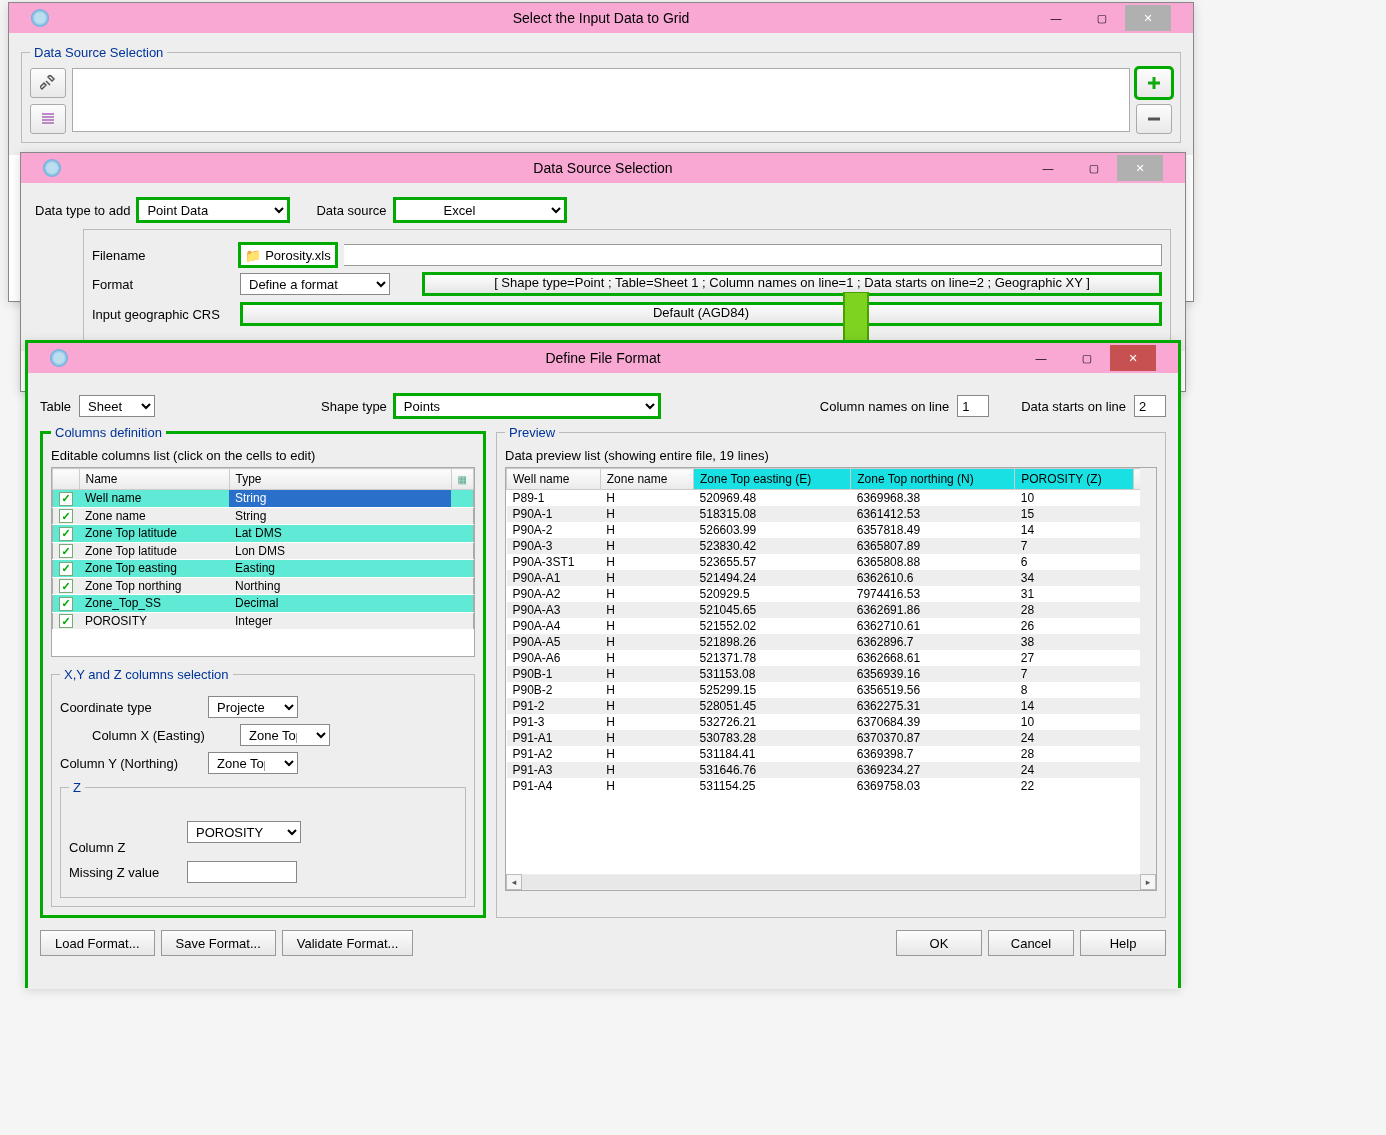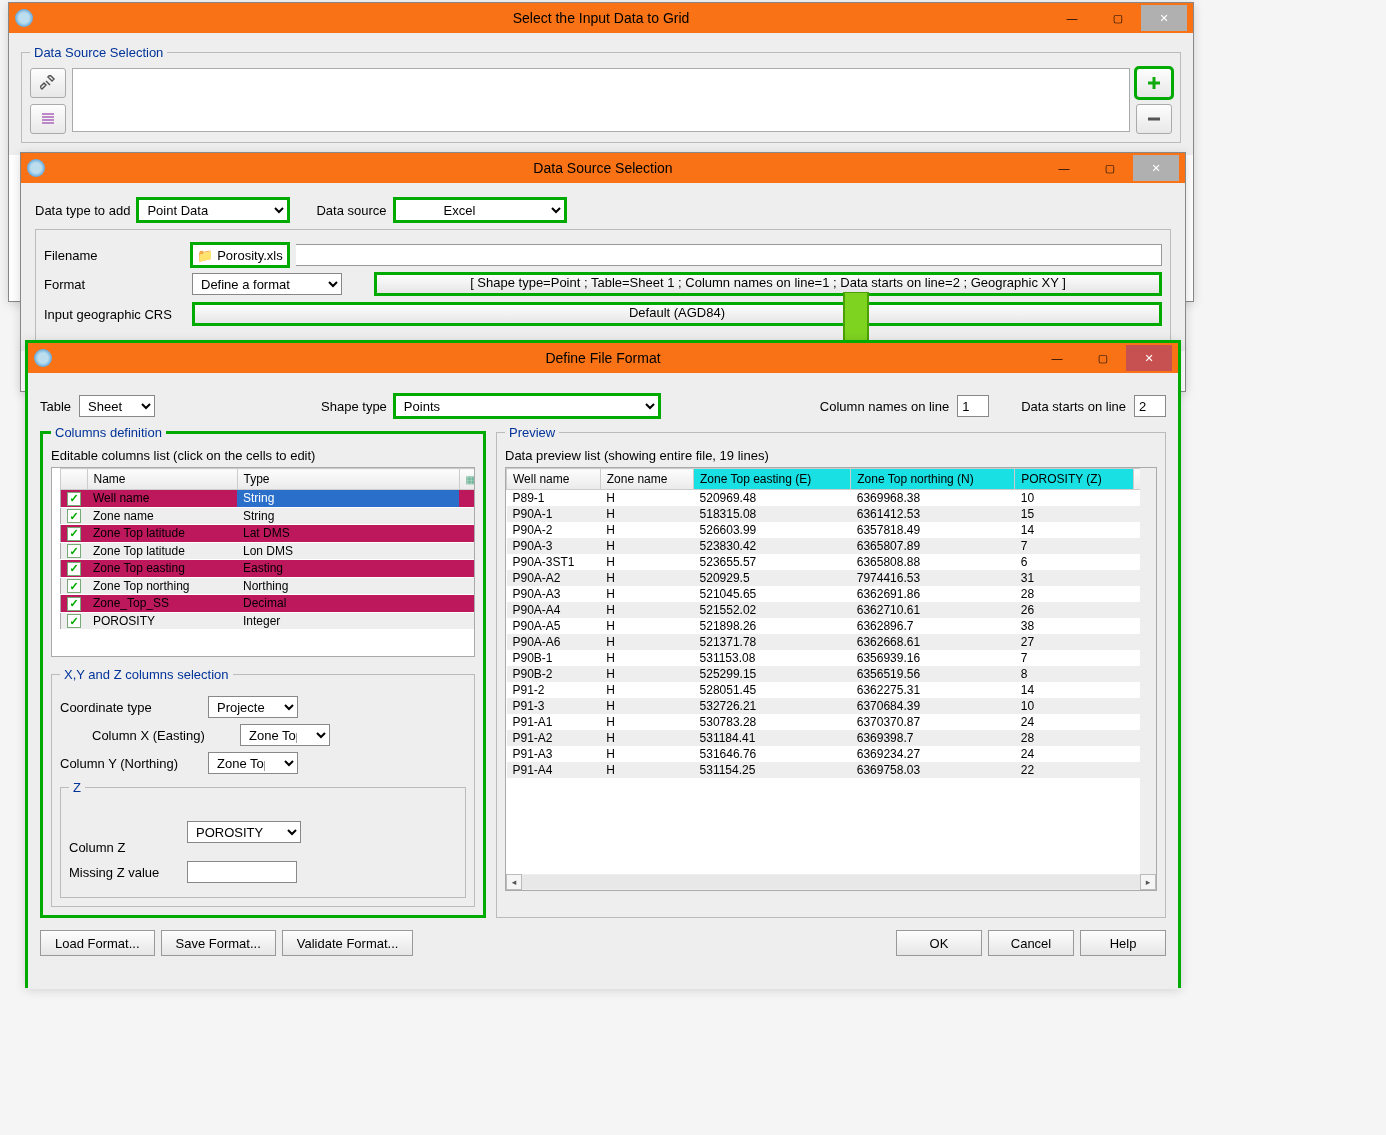--- a/index.html
+++ b/index.html
@@ -18,22 +18,22 @@
 .win {
   position: absolute;
   background: #fff;
   border: 1px solid #888;
   box-shadow: 0 2px 10px rgba(0,0,0,0.15);
 }
 .titlebar {
   height: 30px;
   display: flex;
   align-items: center;
-  padding: 0 6px;
-  background: #f97316;
+  padding: 0 22px;
+  background: #f9a8d4;
   position: relative;
 }
 .titlebar .appicon {
   width: 18px; height:18px; border-radius:50%;
   background: radial-gradient(#bde 40%, #6ad 70%);
   margin-right:6px;
 }
 .titlebar .title {
   position: absolute;
   left:0; right:0;
@@ -99,28 +99,28 @@
   line-height:22px;
   cursor:pointer;
   font:inherit;
 }
 .green { outline:3px solid #0a0; outline-offset:-1px; }
 .green-border { border:3px solid #0a0; }
 .panel {
   border:1px solid #bbb;
   background:#eee;
   padding:8px;
+  margin-left:48px;
 }
 .tbl {
   width:100%;
-  background:#be185d;
+  background:#5eead4;
   border:1px solid #aaa;
   border-collapse:collapse;
   font-size:12px;
-  margin-left:8px;
 }
 .tbl th {
   background:linear-gradient(#fdfdfd,#eaeaea);
   border:1px solid #ccc;
   padding:3px 6px;
   text-align:left;
   font-weight:normal;
 }
 .tbl td {
   border-bottom:1px solid #fff;
@@ -442,20 +442,28 @@
                 </tr>
                 <tr>
                   <td>P90A-3ST1</td>
                   <td>H</td>
                   <td>523655.57</td>
                   <td>6365808.88</td>
                   <td>6</td>
                   <td></td>
                 </tr>
                 <tr>
+                  <td>P90A-A1</td>
+                  <td>H</td>
+                  <td>521494.24</td>
+                  <td>6362610.6</td>
+                  <td>34</td>
+                  <td></td>
+                </tr>
+                <tr>
                   <td>P90A-A2</td>
                   <td>H</td>
                   <td>520929.5</td>
                   <td>7974416.53</td>
                   <td>31</td>
                   <td></td>
                 </tr>
                 <tr>
                   <td>P90A-A3</td>
                   <td>H</td>

